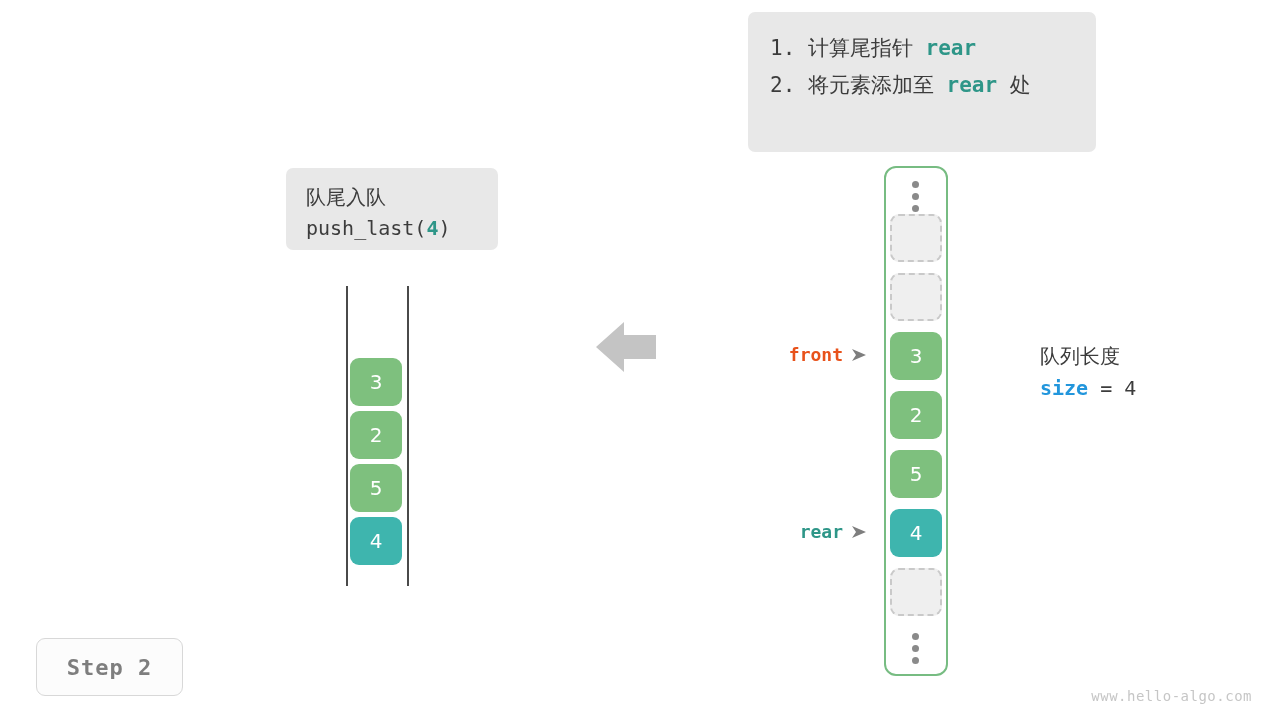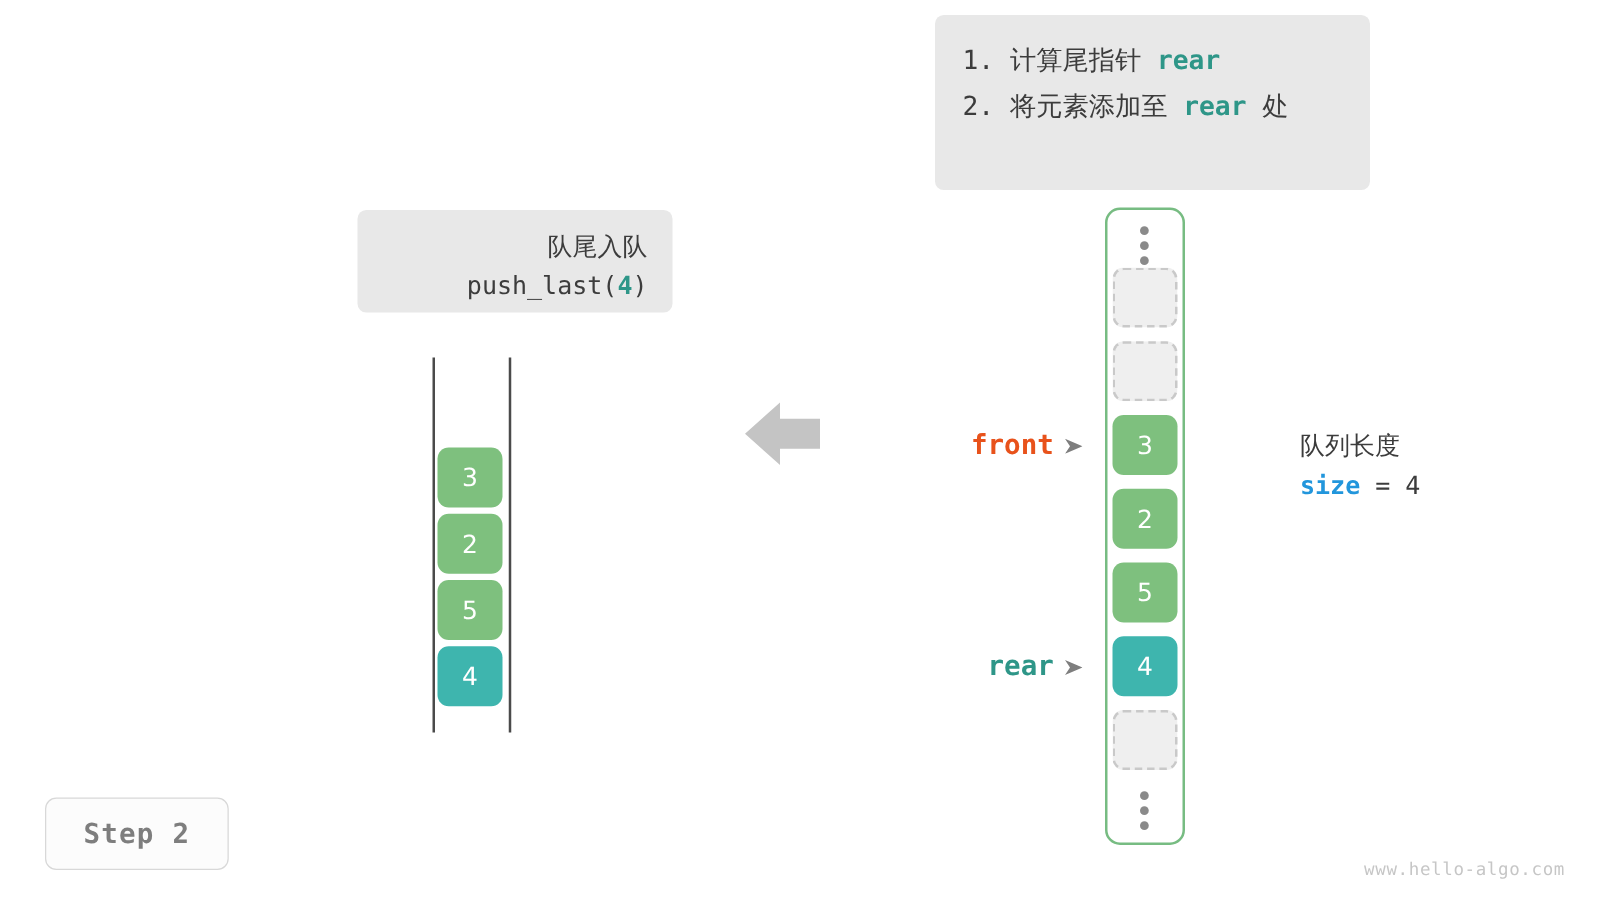--- a/index.html
+++ b/index.html
@@ -40,24 +40,23 @@
     white-space: nowrap;
     letter-spacing: 0px;
   }
   .kw-rear { color: #2E9688; font-weight: bold; }
   .kw-size { color: #2296DC; font-weight: bold; }
 
   
   #op-box {
     left: 286px;
     top: 168px;
-    width: 252px;
+    width: 212px;
     height: 82px;
     padding: 14px 20px 0 20px;
-    text-align: right;
   }
   .op-line {
     font-size: 20px;
     color: #3C3C3C;
     line-height: 31px;
     white-space: nowrap;
   }
   .op-line.mono {
     font-family: "DejaVu Sans Mono", "Liberation Mono", monospace;
     font-size: 20px;
@@ -166,21 +165,21 @@
   
   .ptr {
     position: absolute;
     display: flex;
     align-items: center;
     gap: 9px;
     white-space: nowrap;
   }
   .ptr-text {
     font-family: "DejaVu Sans Mono", "Liberation Mono", monospace;
-    font-size: 22px;
+    font-size: 18px;
     font-weight: bold;
   }
   #ptr-front { left: 700px; top: 344px; width: 166px; justify-content: flex-end; }
   #ptr-rear  { left: 700px; top: 521px; width: 166px; justify-content: flex-end; }
   #ptr-front .ptr-text { color: #E8521B; }
   #ptr-rear  .ptr-text { color: #2E9688; }
 
   
   #size-caption { left: 1040px; top: 341px; width: 200px; }
   .size-line-1 {

